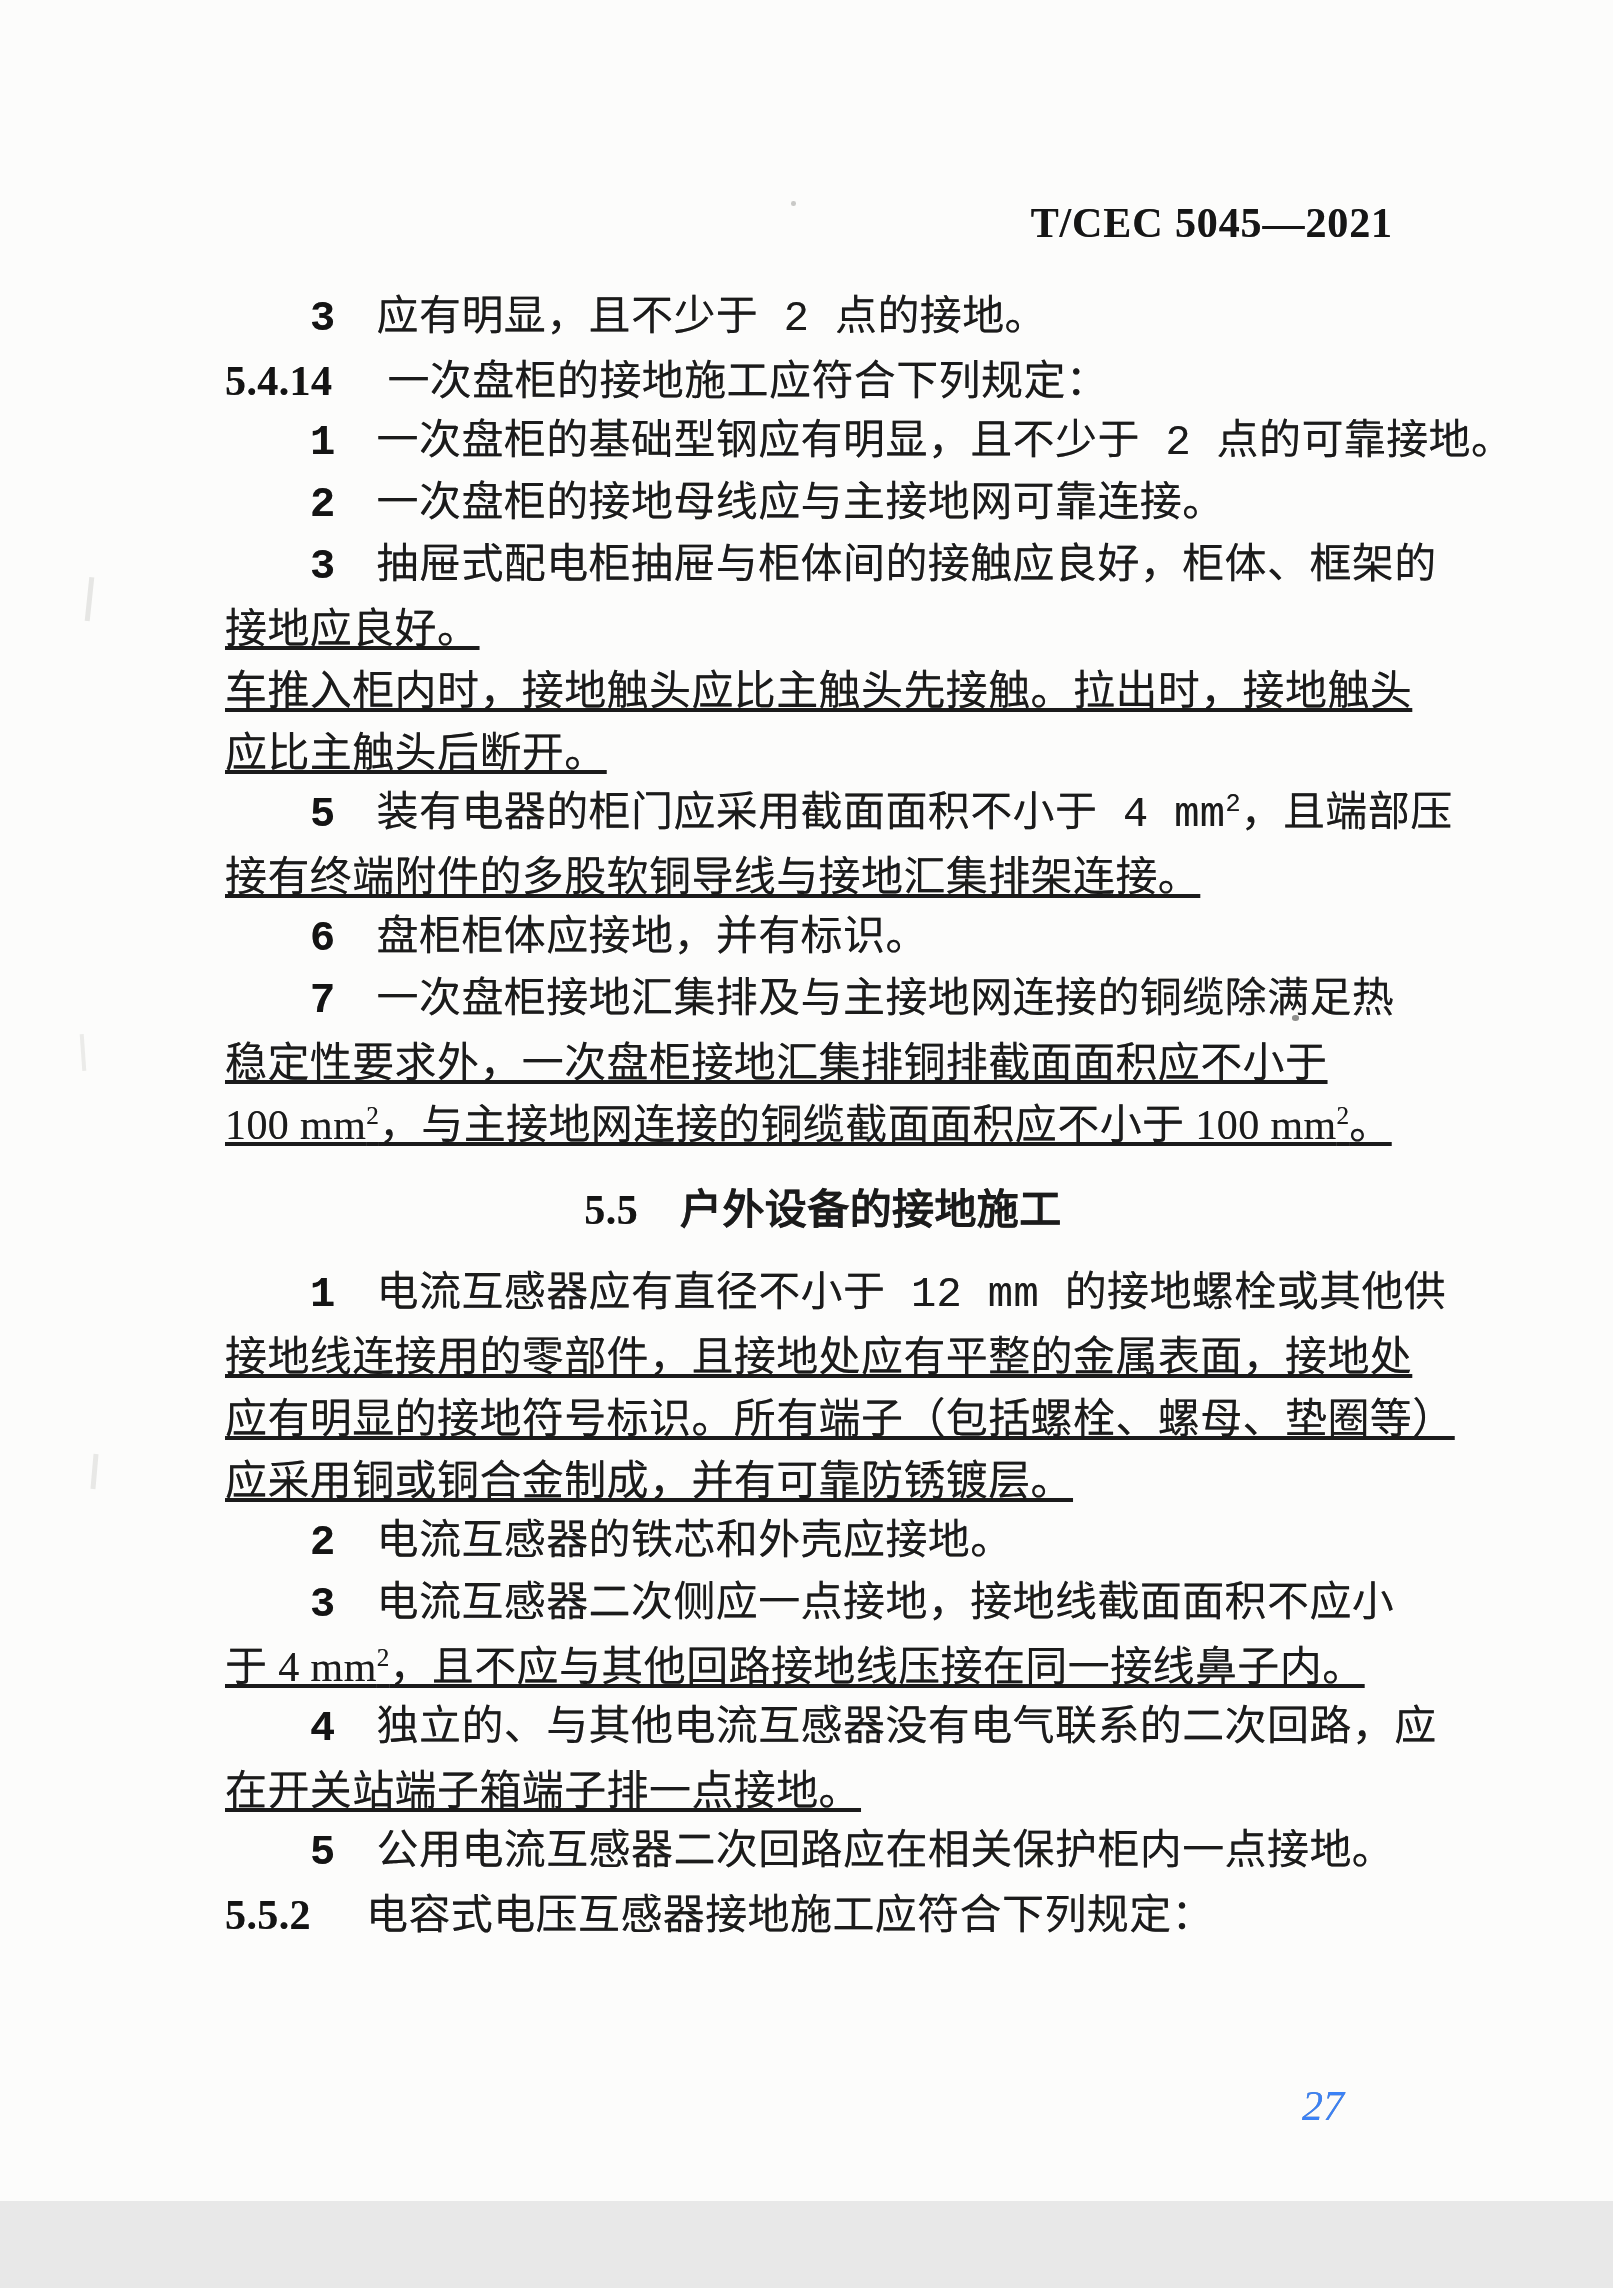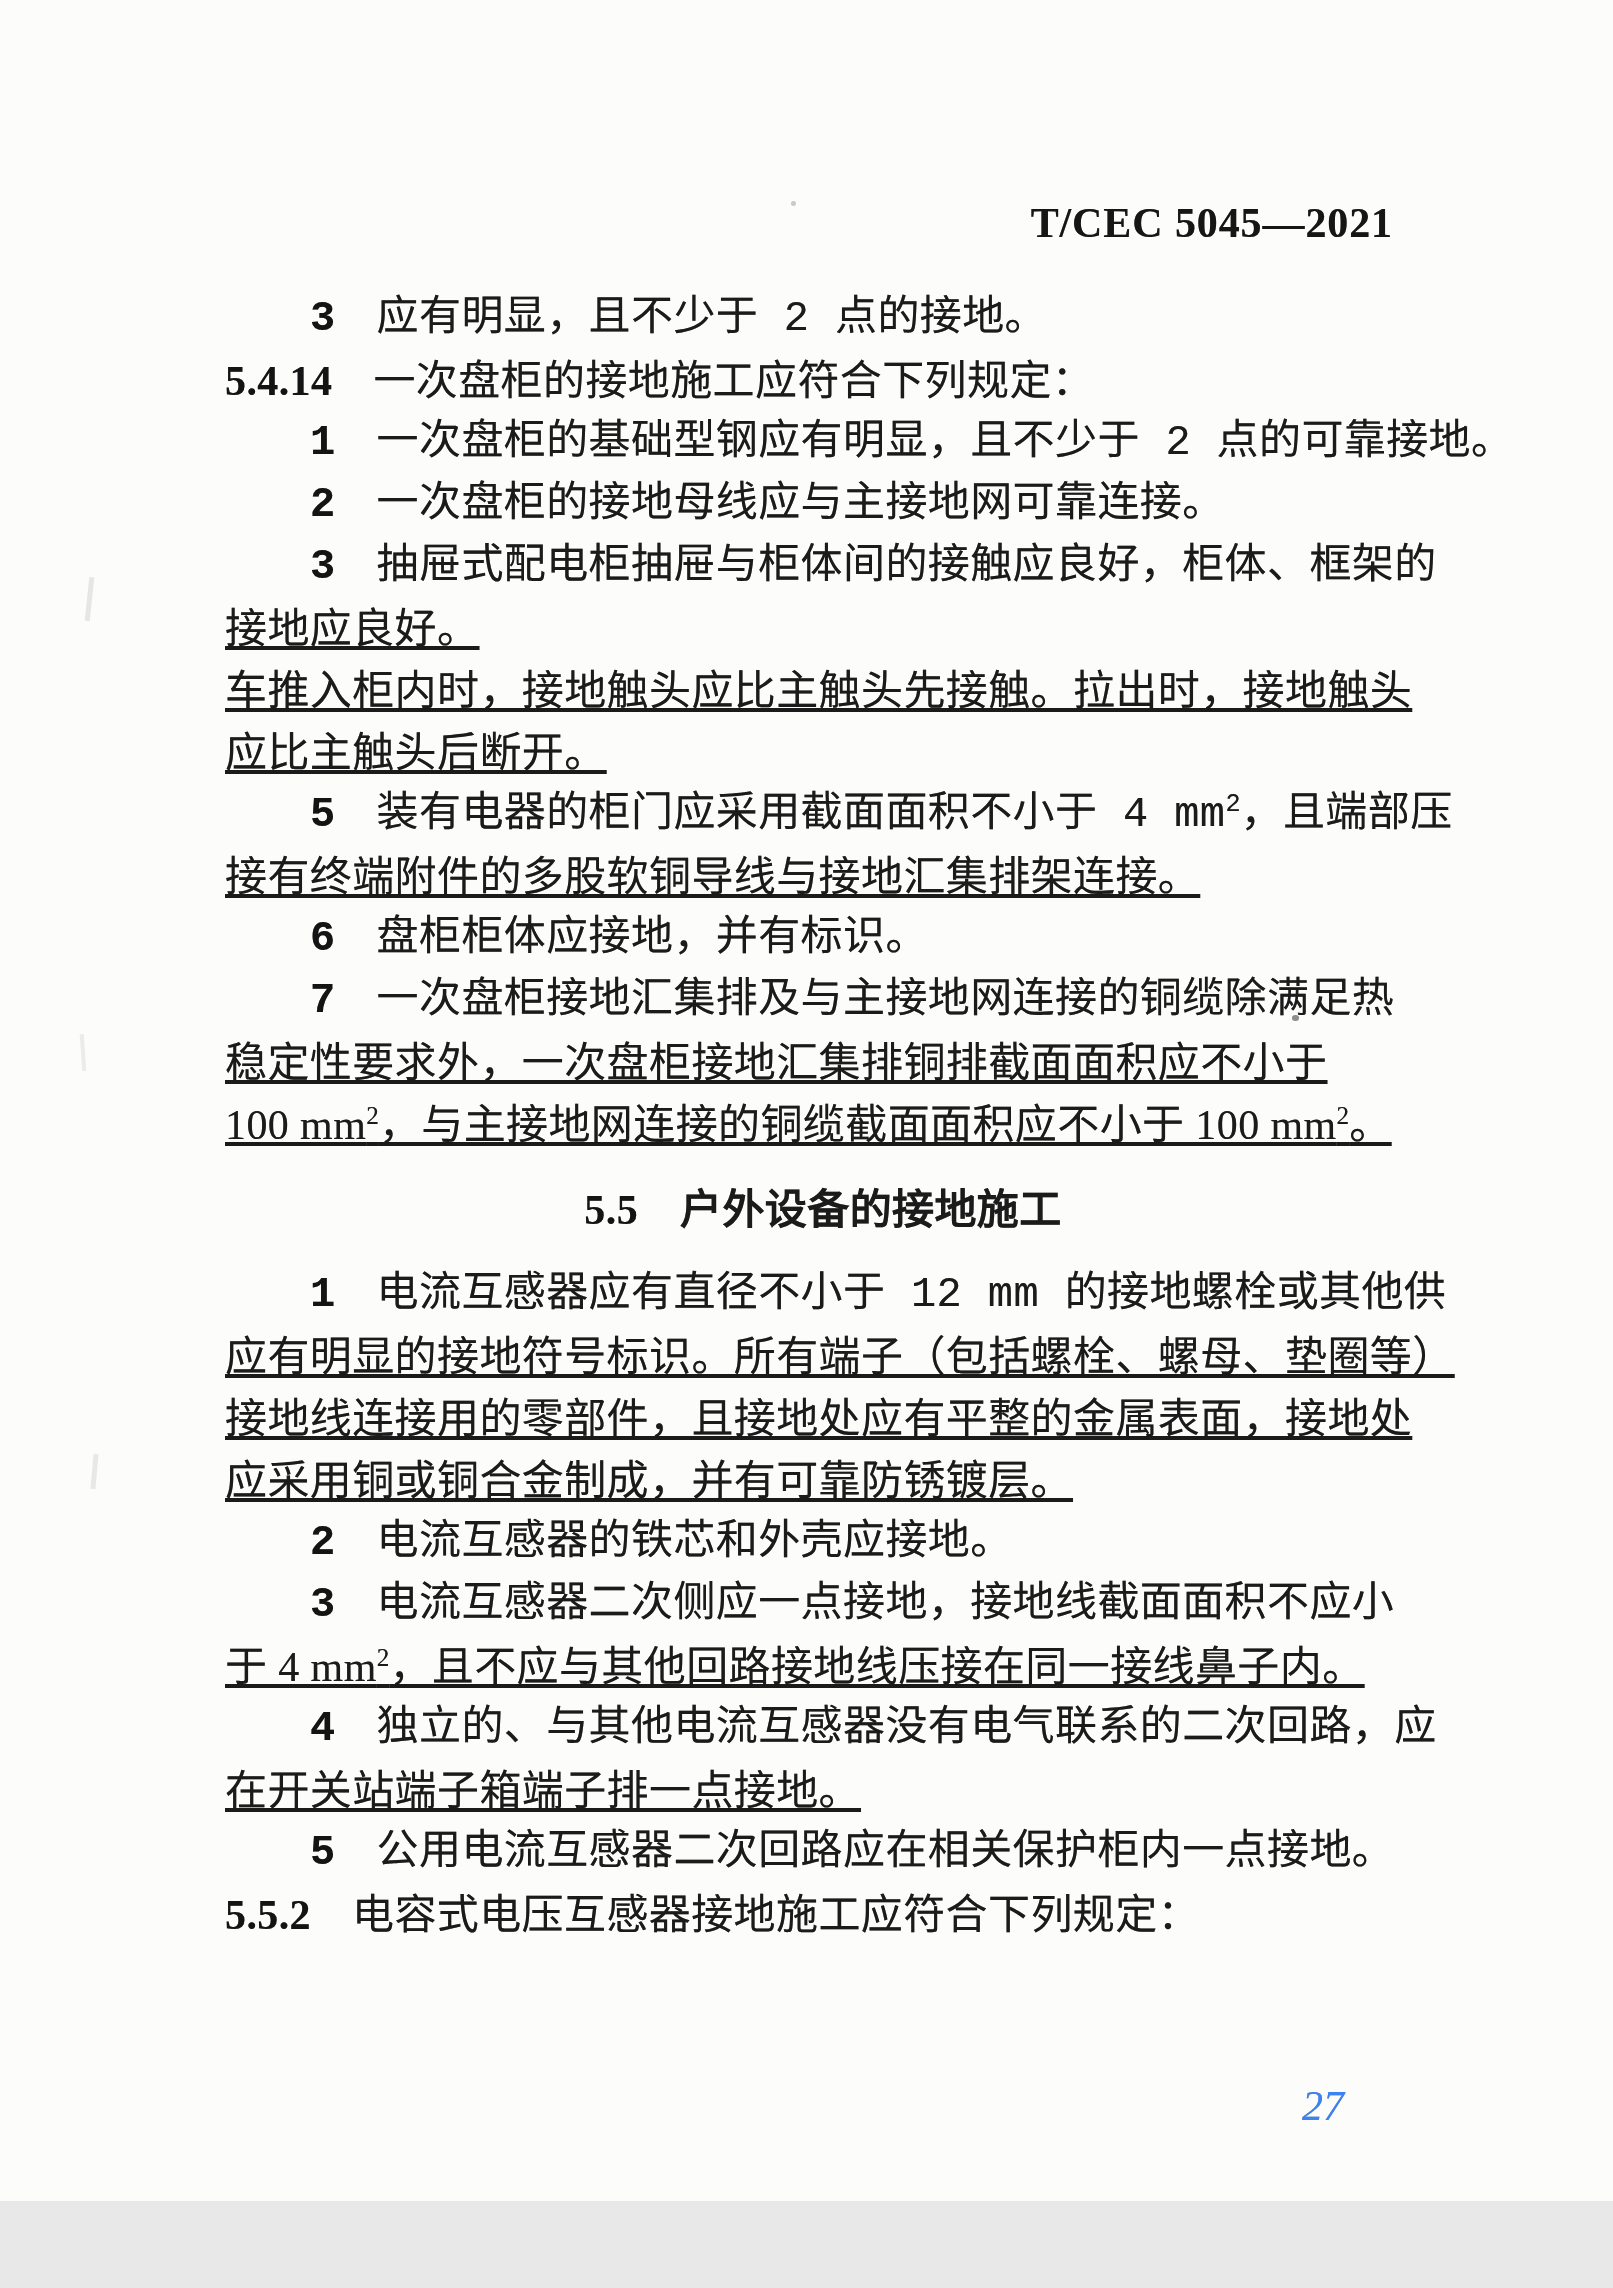--- a/index.html
+++ b/index.html
@@ -36,21 +36,21 @@
   .line.cont { padding-left:0;text-decoration:underline; }
   .line.clause { padding-left:0; }
   .line.heading {
     text-align:center;
     font-weight:700;
     margin:23px 0;
     padding-left:0;
   }
   .label { font-weight:700; color:#141414; }
   .item .label   { margin-right:41px; }
-  .clause .label { margin-right:41px; }
+  .clause .label { margin-right:55px; }
   .heading .label{ margin-right:42px; }
   .doc-body sup {
     font-size:0.6em;
     line-height:0;
     vertical-align:super;
     letter-spacing:0;
   }
   .page-no {
     position:absolute;
     top:2082px; right:269px;
@@ -86,22 +86,22 @@
       <div class="line cont"><span>车推入柜内时，接地触头应比主触头先接触。拉出时，接地触头</span></div>
       <div class="line cont"><span>应比主触头后断开。</span></div>
       <div class="line item"><span class="label">5</span><span>装有电器的柜门应采用截面面积不小于 4 mm</span><sup>2</sup><span>，且端部压</span></div>
       <div class="line cont"><span>接有终端附件的多股软铜导线与接地汇集排架连接。</span></div>
       <div class="line item"><span class="label">6</span><span>盘柜柜体应接地，并有标识。</span></div>
       <div class="line item"><span class="label">7</span><span>一次盘柜接地汇集排及与主接地网连接的铜缆除满足热</span></div>
       <div class="line cont"><span>稳定性要求外，一次盘柜接地汇集排铜排截面面积应不小于</span></div>
       <div class="line cont"><span>100 mm</span><sup>2</sup><span>，与主接地网连接的铜缆截面面积应不小于 100 mm</span><sup>2</sup><span>。</span></div>
       <div class="line heading"><span class="label">5.5</span><span>户外设备的接地施工</span></div>
       <div class="line item"><span class="label">1</span><span>电流互感器应有直径不小于 12 mm 的接地螺栓或其他供</span></div>
+      <div class="line cont"><span>接地线连接用的零部件，且接地处应有平整的金属表面，接地处</span></div>
       <div class="line cont"><span>应有明显的接地符号标识。所有端子（包括螺栓、螺母、垫圈等）</span></div>
-      <div class="line cont"><span>接地线连接用的零部件，且接地处应有平整的金属表面，接地处</span></div>
       <div class="line cont"><span>应采用铜或铜合金制成，并有可靠防锈镀层。</span></div>
       <div class="line item"><span class="label">2</span><span>电流互感器的铁芯和外壳应接地。</span></div>
       <div class="line item"><span class="label">3</span><span>电流互感器二次侧应一点接地，接地线截面面积不应小</span></div>
       <div class="line cont"><span>于 4 mm</span><sup>2</sup><span>，且不应与其他回路接地线压接在同一接线鼻子内。</span></div>
       <div class="line item"><span class="label">4</span><span>独立的、与其他电流互感器没有电气联系的二次回路，应</span></div>
       <div class="line cont"><span>在开关站端子箱端子排一点接地。</span></div>
       <div class="line item"><span class="label">5</span><span>公用电流互感器二次回路应在相关保护柜内一点接地。</span></div>
       <div class="line clause"><span class="label">5.5.2</span><span>电容式电压互感器接地施工应符合下列规定：</span></div>
     </main>
 

